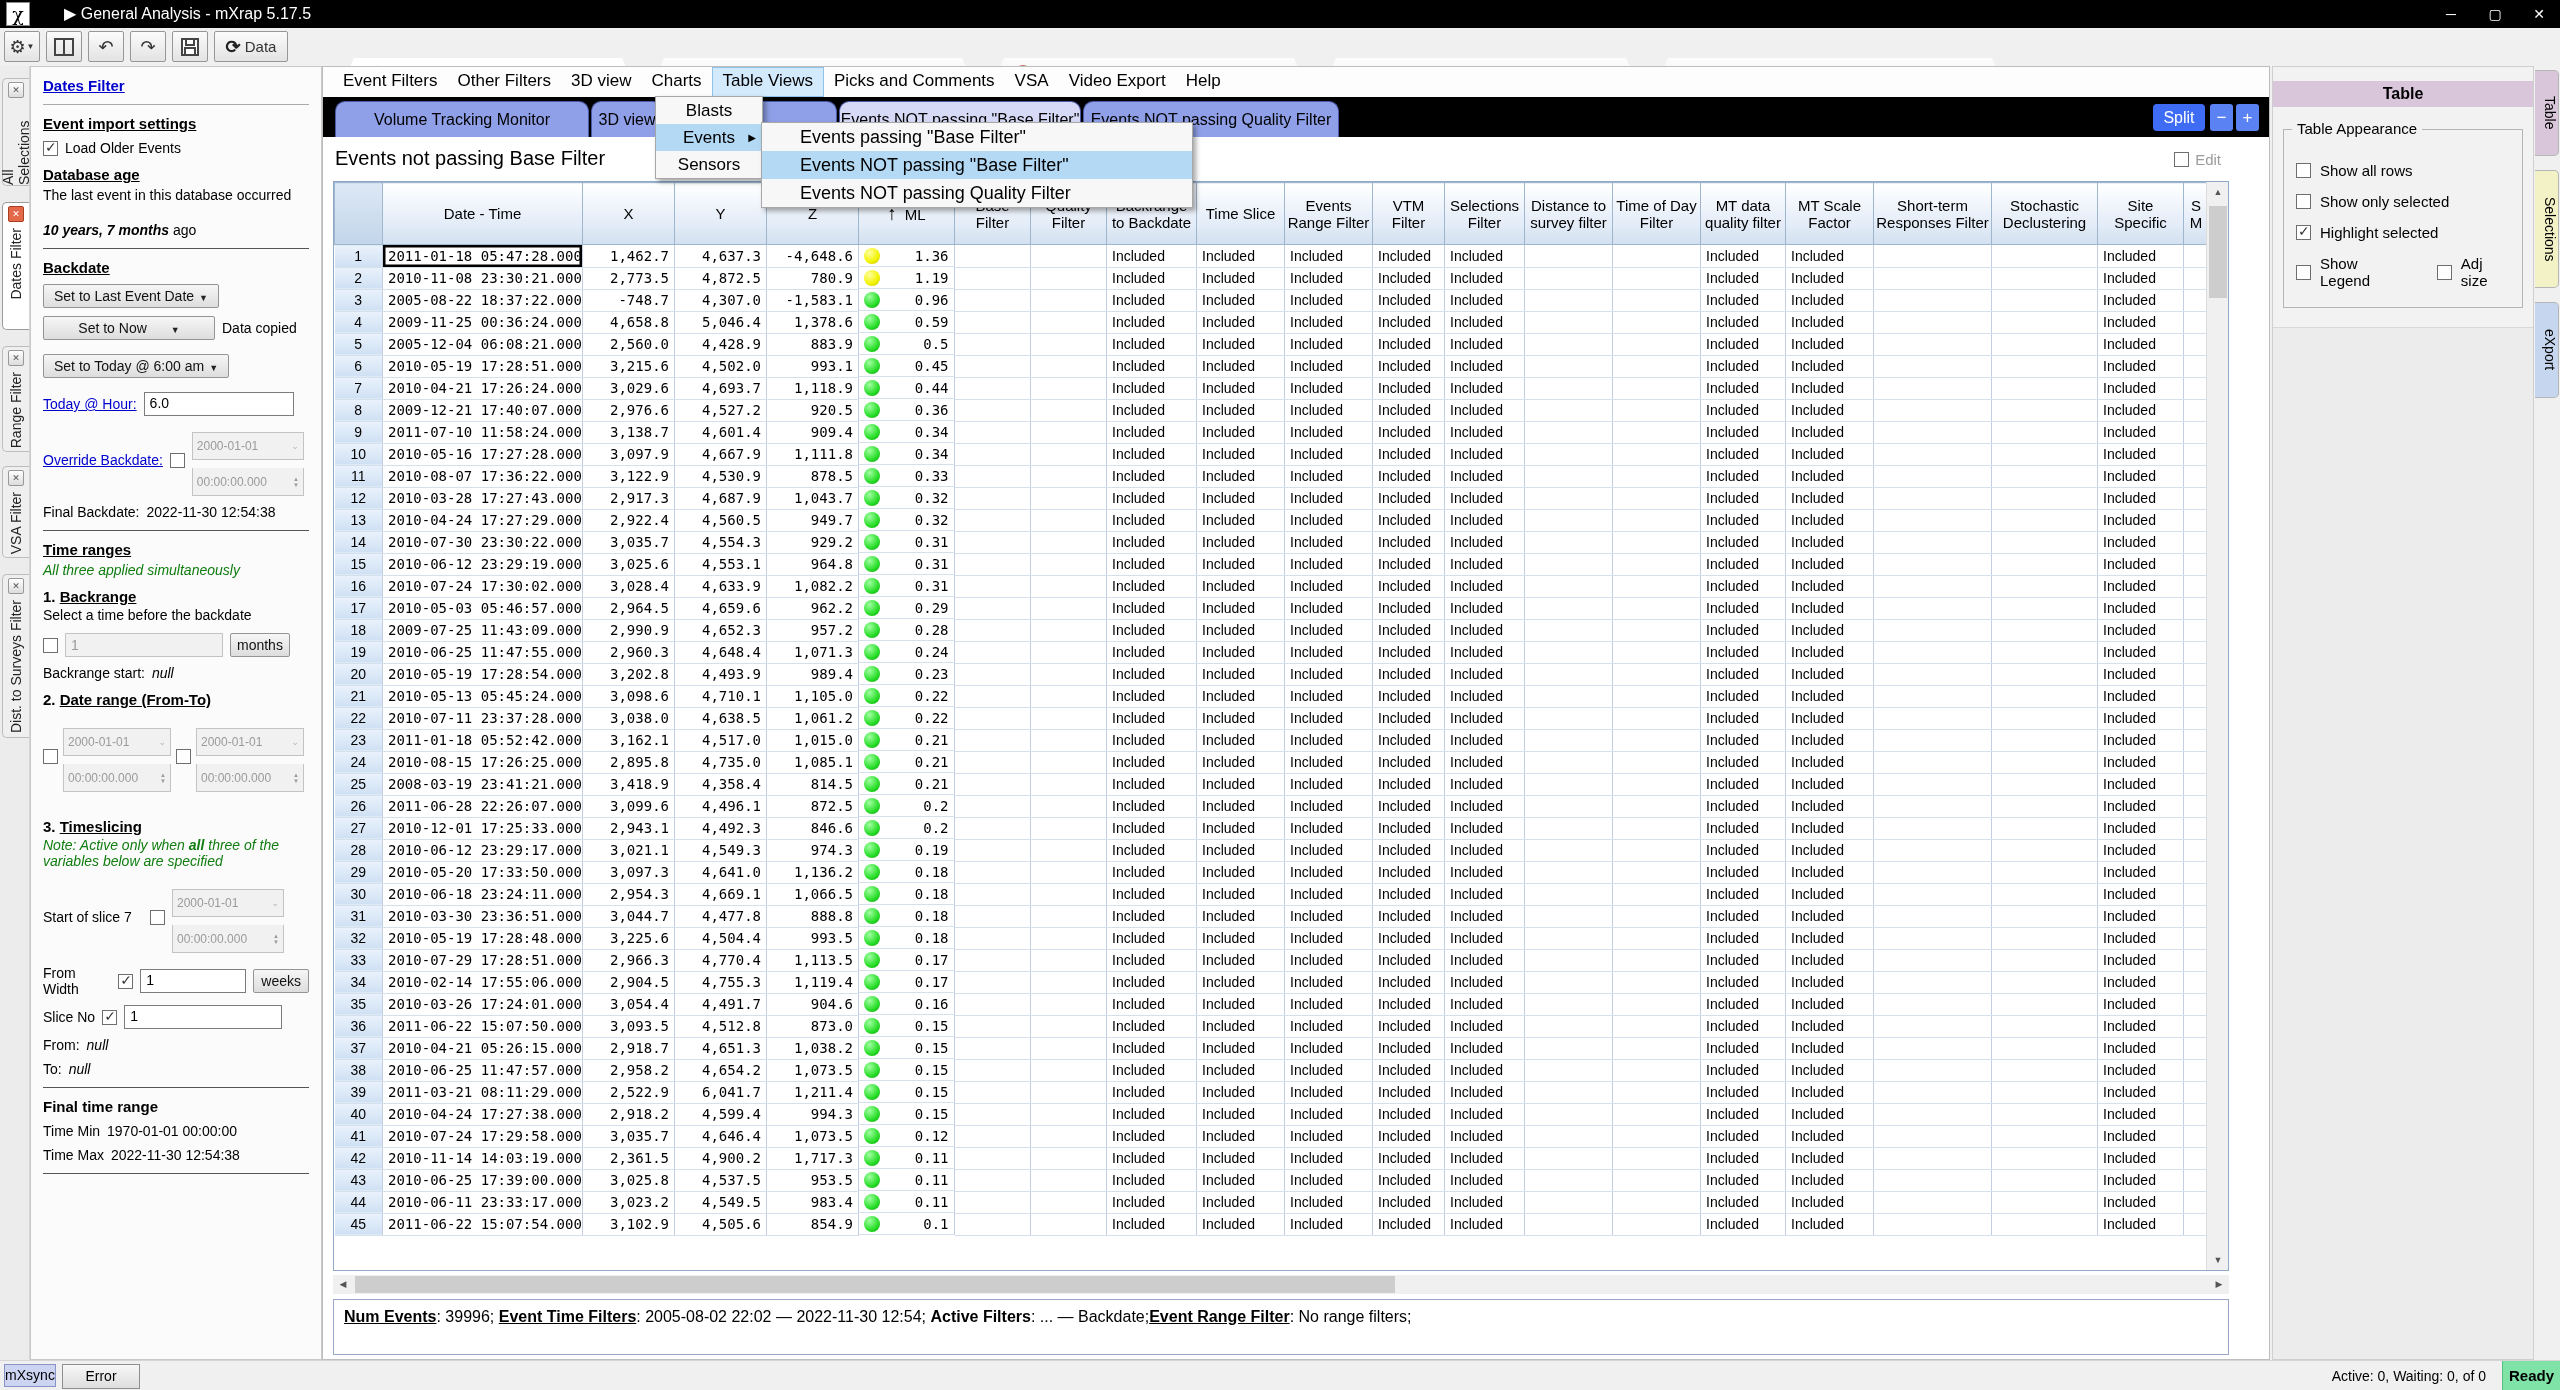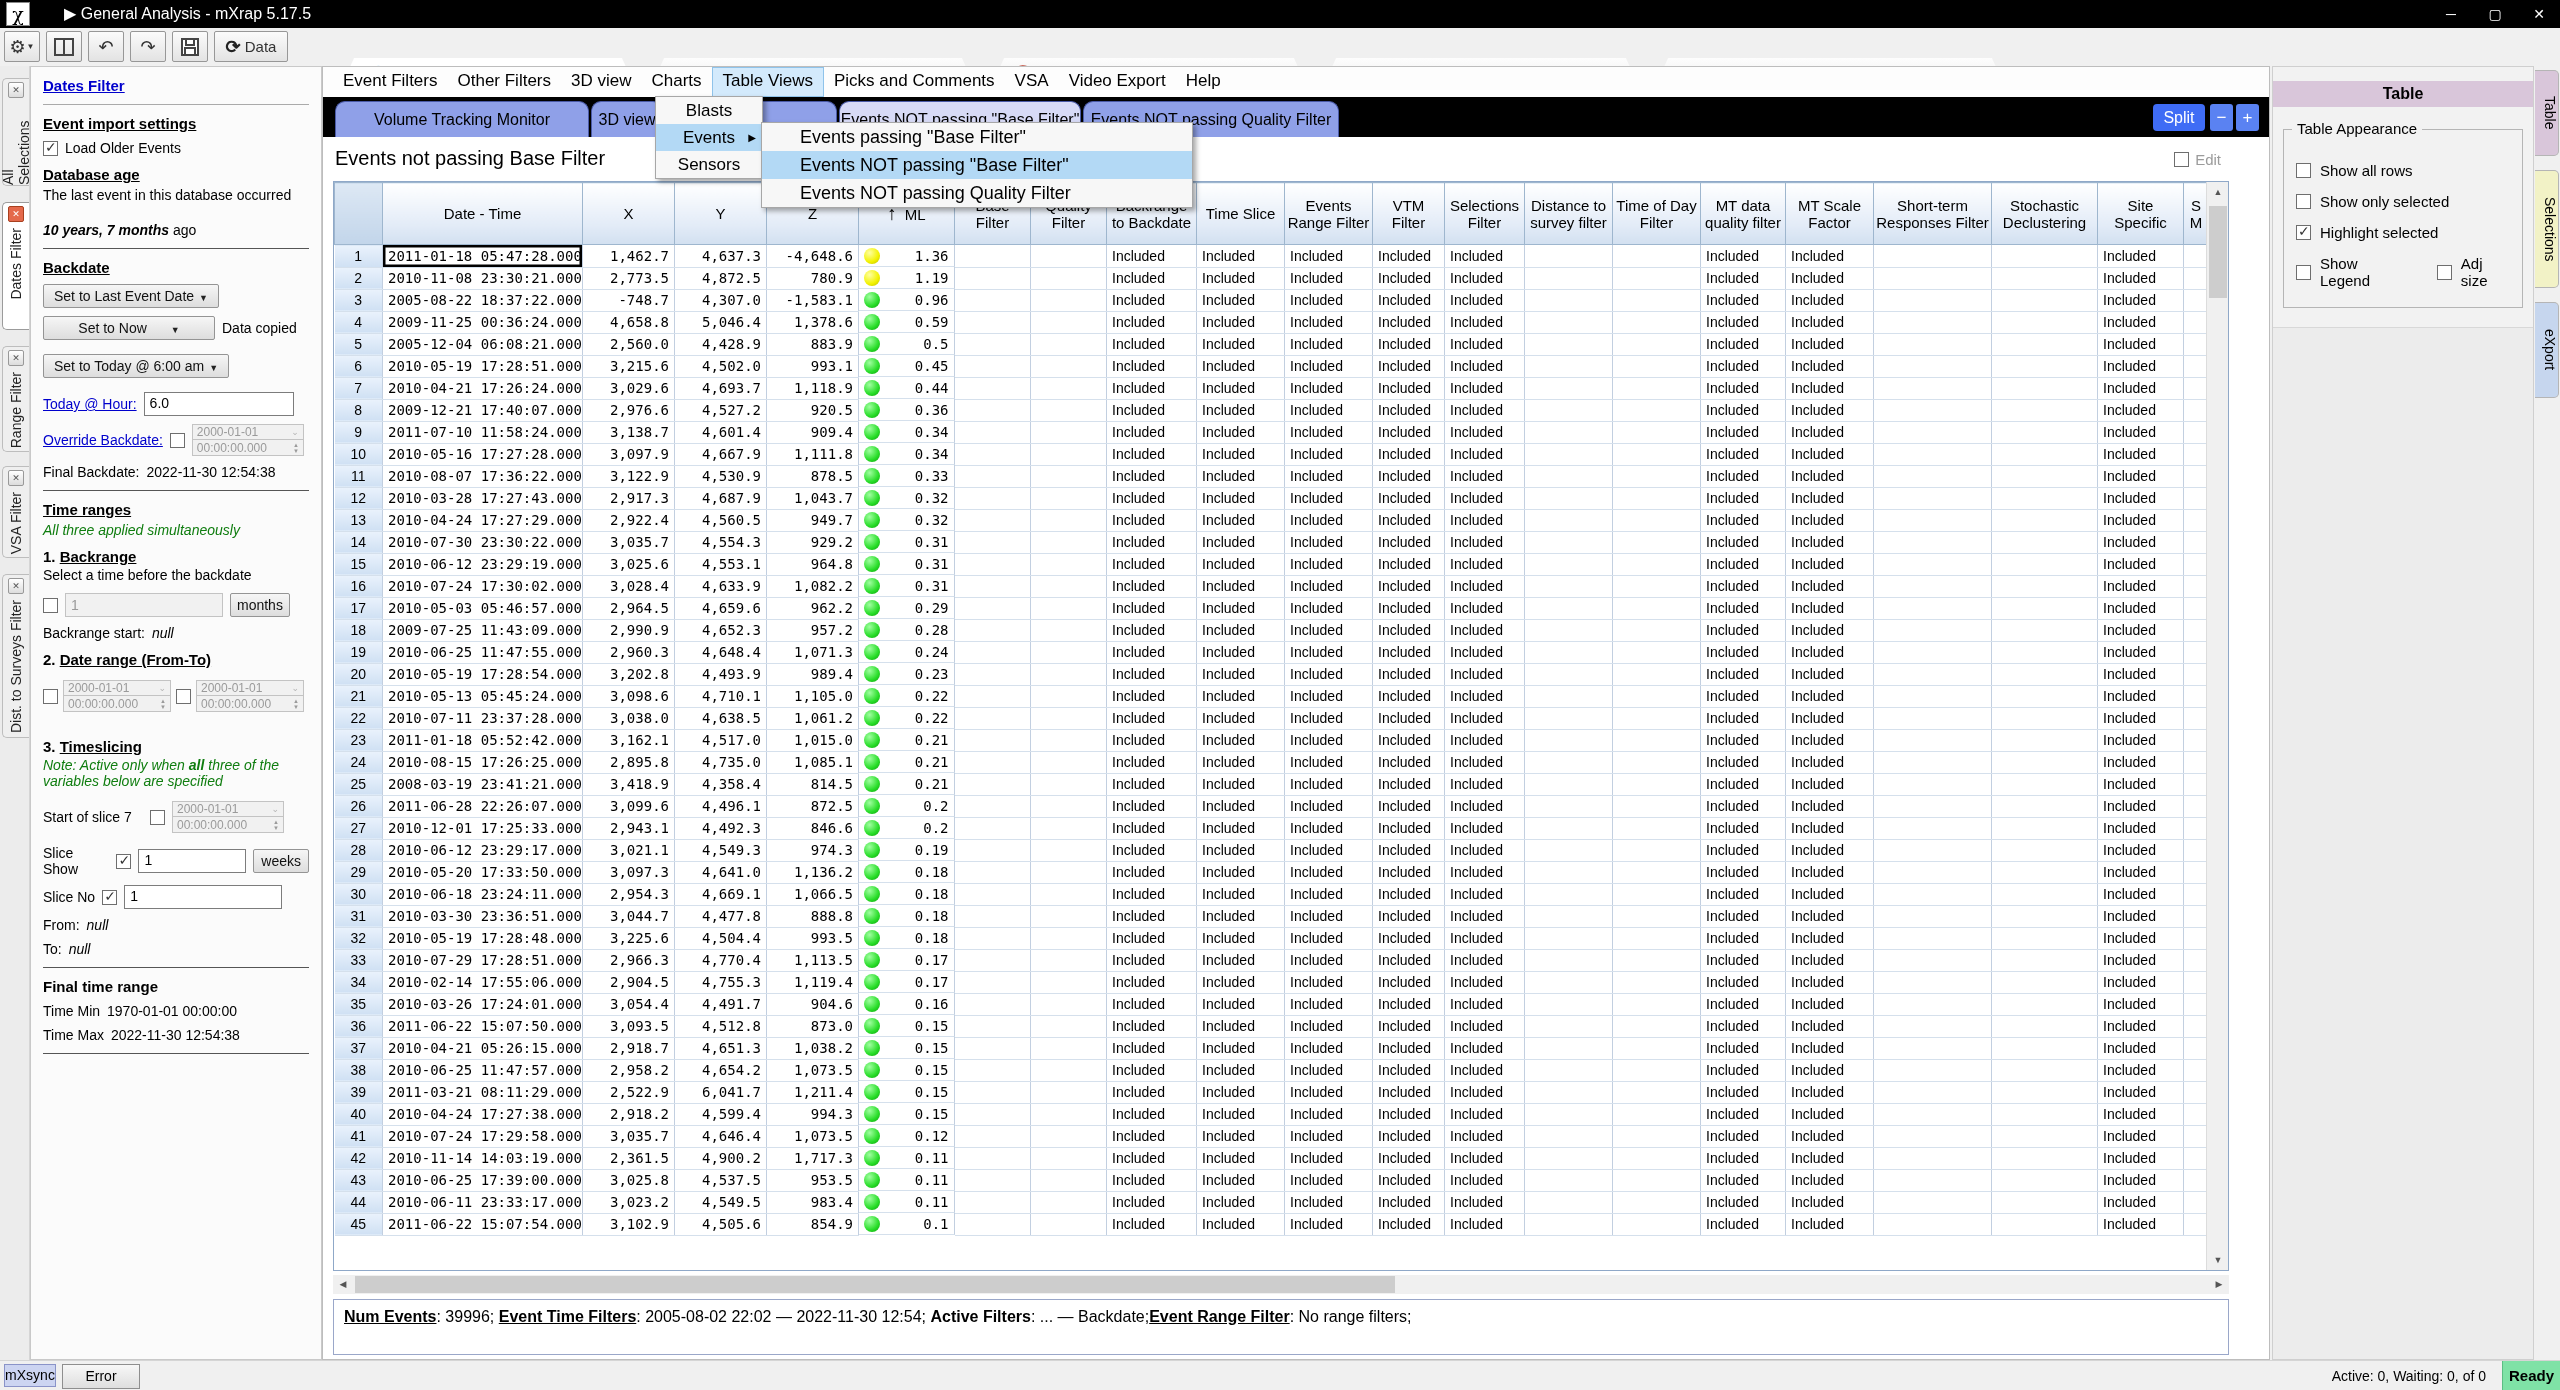--- a/index.html
+++ b/index.html
@@ -49,22 +49,22 @@
   .s-head { font-weight:bold; text-decoration:underline; font-size:15px; margin:10px 0 4px; }
   .s-rule { border:none; border-top:1px solid #555; margin:10px 0; }
   .s-row { display:flex; align-items:center; gap:7px; margin:8px 0; }
   .cb { width:15px; height:15px; background:#fff; border:1px solid #6e6e6e; position:relative; flex:none; }
   .cb.checked::after { content:"✓"; position:absolute; left:1px; top:-3px; font-size:14px; color:#333; }
   .wbtn { background:linear-gradient(#f6f6f6,#ddd); border:1px solid #949494; border-radius:2px;
     font-size:14px; padding:3px 10px; color:#111; text-align:center; }
   .wbtn .dd { font-size:9px; margin-left:5px; color:#222; }
   .s-input { background:#fff; border:1px solid #7c7c7c; height:24px; font-size:14px; padding:2px 5px; }
   .dt { width:112px; flex:none; }
-  .dt .drow { height:16px; background:#f1f1f1; border:1px solid #c3c3c3; color:#9a9a9a; font-size:12px;
-    display:flex; align-items:center; justify-content:space-between; padding:0 4px; }
+  .dt .drow { height:28px; background:#f1f1f1; border:1px solid #c3c3c3; color:#9a9a9a; font-size:12px;
+    display:flex; align-items:center; justify-content:space-between; padding:0 4px;margin-top:8px; }
   .dt .drow + .drow { border-top:none; }
   .dt .chev { font-size:9px; color:#b5b5b5; }
   .dt .spin { font-size:6px; color:#9a9a9a; line-height:6px; text-align:center; }
   .green-note { color:#0f7d0f; font-style:italic; margin:2px 0 6px; }
   .numhead { font-weight:bold; font-size:15px; margin:10px 0 2px; }
   .numhead .u { text-decoration:underline; }
   .nullv { font-style:italic; }
 
   
   #center { position:absolute; left:322px; top:66px; width:1948px; height:1294px; background:#fff; border:1px solid #bdbdbd; }
@@ -357,21 +357,21 @@
           <span>2000-01-01</span>
           <span class="chev">⌄</span>
         </div>
       <div class="drow">
           <span>00:00:00.000</span>
           <span class="spin">▲<br>▼</span>
         </div>
     </div>
   </div>
   <div class="s-row" style="margin-top:12px">
-    <span>Slice Show</span>
+    <span>From Width</span>
     <span class="cb checked"></span>
     <div class="s-input" style="width:112px">1</div>
     <span class="wbtn" style="padding:3px 7px">weeks</span>
   </div>
   <div class="s-row">
     <span>Slice No</span>
     <span class="cb checked"></span>
     <div class="s-input" style="width:158px">1</div>
   </div>
   <div class="s-row">

